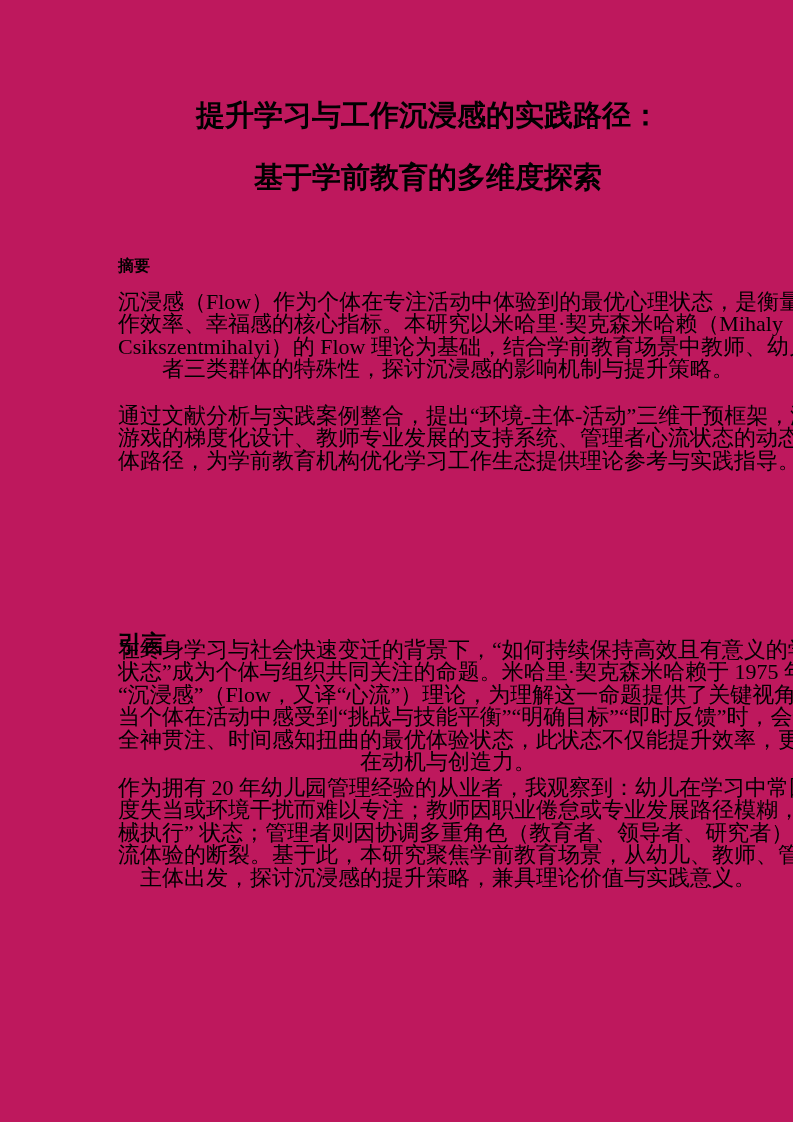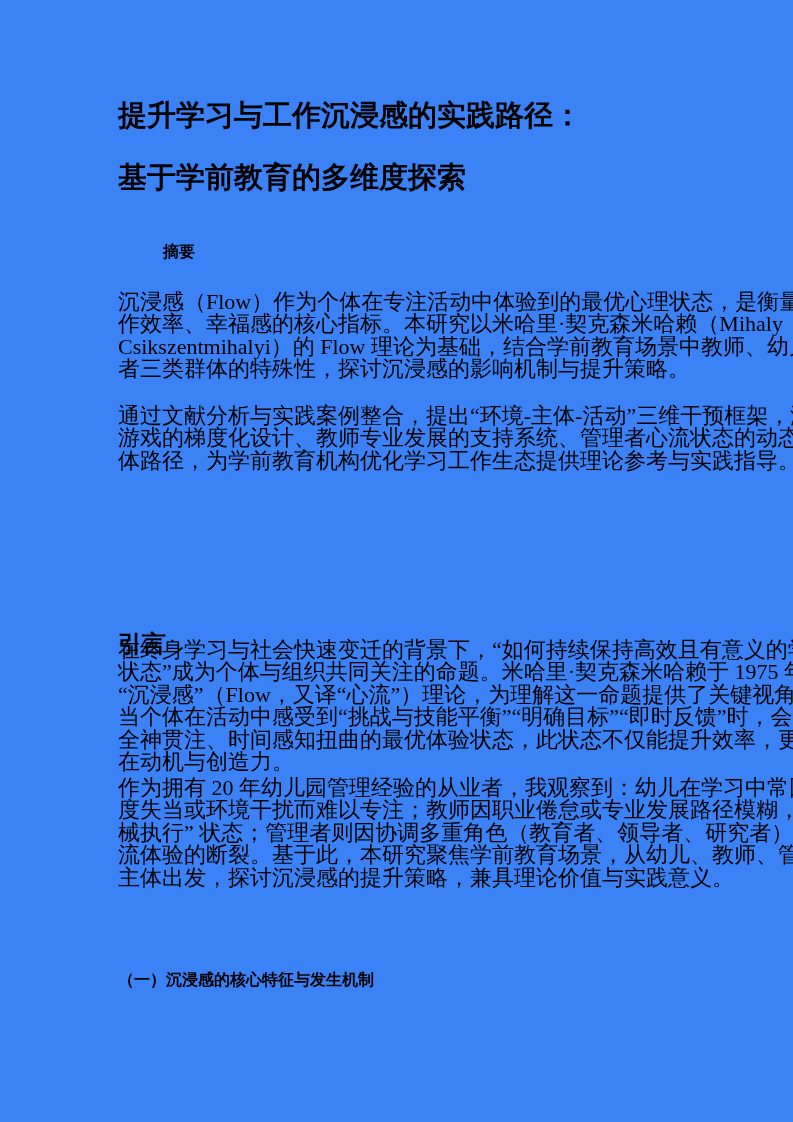--- a/index.html
+++ b/index.html
@@ -8,42 +8,42 @@
     width: 793px;
     height: 1122px;
     position: relative;
     font-family: "Liberation Serif", "DejaVu Serif", serif;
     color: #000000;
     overflow: hidden;
   }
   .page {
     position: absolute;
     inset: 0;
-    background: #3b82f6;
+    background: #be185d;
+    text-align: center;
   }
   .doc-title {
     position: absolute;
     left: 118px;
     top: 84px;
     width: 620px;
     font-size: 29px;
     font-weight: bold;
     line-height: 62px;
     font-family: "Liberation Serif", "DejaVu Serif", serif;
     white-space: pre;
   }
   .h-abstract {
     position: absolute;
     left: 118px;
-    top: 240px;
+    top: 254px;
     font-size: 16px;
     font-weight: bold;
     line-height: 24px;
     font-family: "Liberation Sans", "DejaVu Sans", sans-serif;
-    margin-left: 45px;
   }
   .body-par {
     position: absolute;
     left: 118px;
     width: 660px;
     font-size: 22px;
     line-height: 22.4px;
     white-space: pre;
     font-family: "Liberation Serif", "DejaVu Serif", serif;
   }
@@ -108,15 +108,14 @@
 全神贯注、时间感知扭曲的最优体验状态，此状态不仅能提升效率，更能激发内
 在动机与创造力。</p>
 
   <p class="body-par par-intro2">作为拥有 20 年幼儿园管理经验的从业者，我观察到：幼儿在学习中常因活动难
 度失当或环境干扰而难以专注；教师因职业倦怠或专业发展路径模糊，易陷入“机
 械执行” 状态；管理者则因协调多重角色（教育者、领导者、研究者）而面临心
 流体验的断裂。基于此，本研究聚焦学前教育场景，从幼儿、教师、管理者三类
 主体出发，探讨沉浸感的提升策略，兼具理论价值与实践意义。</p>
 
 
-  <h3 class="h-subsection1">（一）沉浸感的核心特征与发生机制</h3>
 
 </div>
 
 </body></html>

